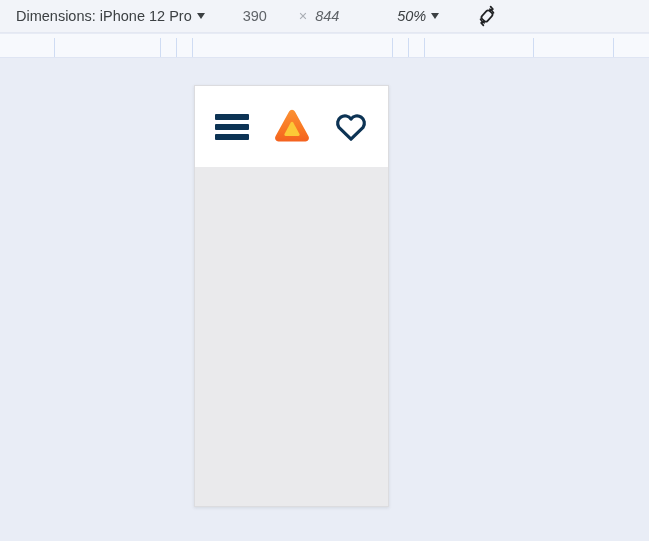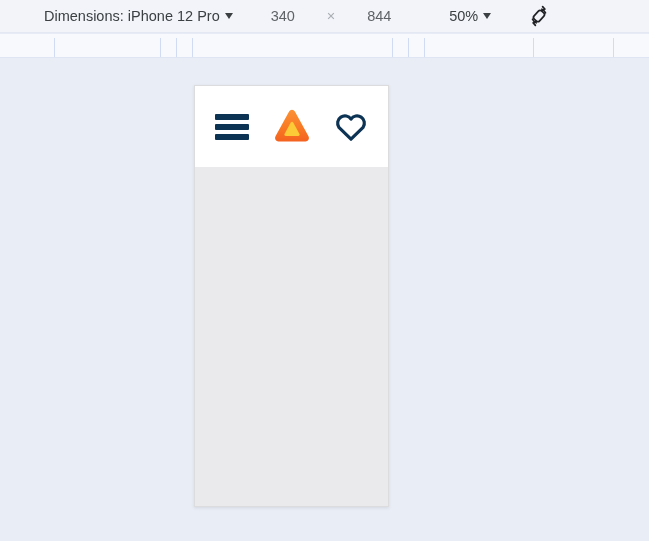--- a/index.html
+++ b/index.html
@@ -27,21 +27,20 @@
     position: absolute;
     left: 0;
     top: 0;
     width: 649px;
     height: 33px;
     background: #f2f4f9;
     display: flex;
     align-items: center;
     box-sizing: border-box;
     border-bottom: 1px solid #e4e8f2;
-    padding-left: 28px;
   }
 
   .tb-item {
     display: flex;
     align-items: center;
     white-space: nowrap;
     color: #3c4043;
     font-size: 14.5px;
     line-height: 1;
     height: 26px;
@@ -70,27 +69,28 @@
     font-size: 14.5px;
     width: 34px;
     text-align: center;
   }
   .tb-times {
     margin-left: 14px;
     color: #a9adb4;
     font-size: 14.5px;
   }
   .tb-height {
-    margin-left: 24px;
+    margin-left: 0;
     color: #5f6368;
     font-size: 14.5px;
     width: 34px;
     text-align: center;
-  }
-  .tb-zoom { margin-left: 40px; color: #3c4043; }
+    font-style: italic;
+  }
+  .tb-zoom { margin-left: 40px; color: #3c4043; font-style: italic; }
   .tb-throttle { margin-left: 20px; color: #3c4043; }
 
   .tb-rotate {
     margin-left: 30px;
     width: 28px;
     height: 26px;
     display: flex;
     align-items: center;
     justify-content: center;
     cursor: pointer;
@@ -209,21 +209,21 @@
 <div id="app">
 
   <div class="device-toolbar">
 
     <div class="tb-item dropdown tb-device">
       <span>Dimensions: iPhone 12 Pro</span>
       <span class="caret"></span>
     </div>
 
     <div class="tb-item tb-width">
-      <span>340</span>
+      <span>390</span>
     </div>
 
     <div class="tb-item tb-times">
       <span>×</span>
     </div>
 
     <div class="tb-item tb-height">
       <span>844</span>
     </div>
 

